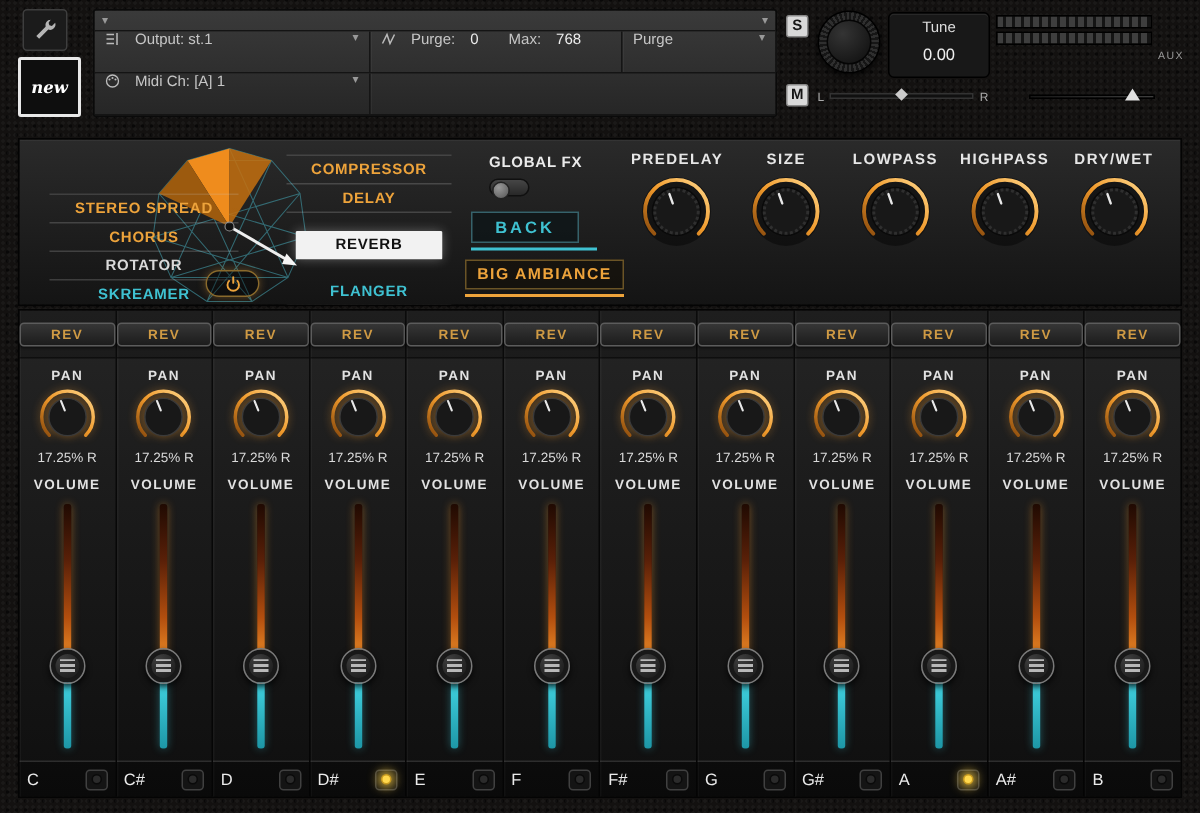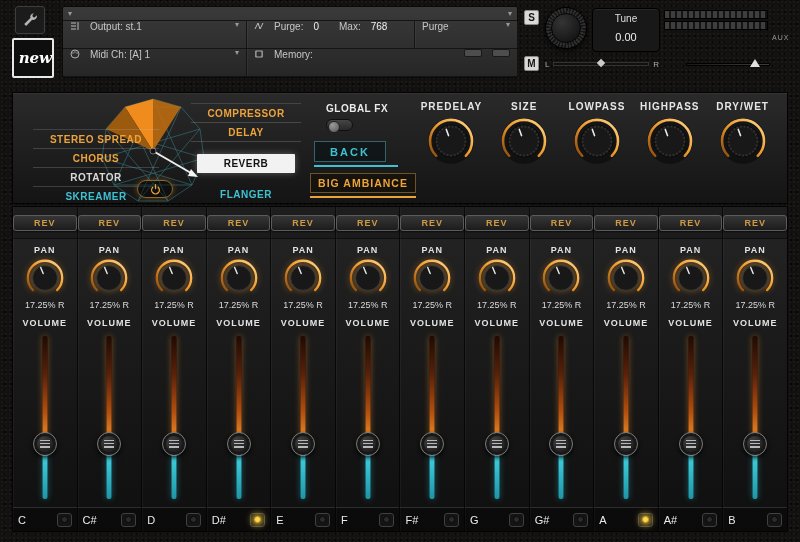--- a/index.html
+++ b/index.html
@@ -16,22 +16,22 @@
     color: #ccc;
   }
 
   
   .kheader { position: absolute; left: 0; top: 0; width: 800px; height: 90px; }
   .tool-box { position: absolute; left: 15px; top: 6px; width: 30px; height: 28px;
     background: #1b1b1b; border: 1px solid #3e3e3e; border-radius: 3px;
     display: flex; align-items: center; justify-content: center; }
   .logo-box { position: absolute; left: 12px; top: 38px; width: 42px; height: 40px;
     background: #0e0e0e; border: 2px solid #e8e8e8; border-radius: 2px;
-    display: flex; align-items: center; justify-content: flex-end;
-    color: #fff; font-style: italic; font-weight: bold; font-size: 15px;
+    display: flex; align-items: center; justify-content: center;
+    color: #fff; font-style: italic; font-weight: bold; font-size: 11px;
     font-family: "DejaVu Serif", serif; }
 
   .hpanel { position: absolute; left: 62px; top: 6px; width: 456px; height: 72px;
     background: linear-gradient(#3a3a3a, #262626); border: 1px solid #0a0a0a; border-radius: 2px; }
   .hstrip { height: 14px; border-bottom: 1px solid #141414; display: flex;
     justify-content: space-between; align-items: center; padding: 0 5px; }
   .hrow { height: 28px; display: flex; align-items: stretch; border-bottom: 1px solid #141414;
     font-size: 10px; color: #c6c6c6; }
   .hcell { display: flex; align-items: flex-start; gap: 10px; padding: 0 7px;
     border-right: 1px solid #151515; box-shadow: 1px 0 0 rgba(255,255,255,0.04); white-space: nowrap; }
@@ -227,30 +227,20 @@
       <div class="hcell c-midi">
         <svg width="10" height="10" viewBox="0 0 10 10">
           <circle cx="5" cy="5" r="4" fill="none" stroke="#bbb" stroke-width="0.9"></circle>
           <circle cx="3" cy="4" r="0.7" fill="#bbb"></circle>
             <circle cx="5" cy="3" r="0.7" fill="#bbb"></circle>
             <circle cx="7" cy="4" r="0.7" fill="#bbb"></circle>
         </svg>
         <span>Midi Ch: [A] 1</span>
         <span class="chev right">▾</span>
       </div>
-      <div class="hcell c-memory">
-        <svg width="10" height="10" viewBox="0 0 10 10">
-          <rect x="2" y="2" width="6" height="6" fill="none" stroke="#bbb" stroke-width="0.9"></rect>
-          <path d="M1 3h1M1 5h1M1 7h1M8 3h1M8 5h1M8 7h1" stroke="#bbb" stroke-width="0.9"></path>
-        </svg>
-        <span>Memory:</span>
-        <span class="spacer"></span>
-        <span class="mem-pill"></span>
-        <span class="mem-pill"></span>
-      </div>
     </div>
   </div>
 
   <button class="sbtn s">S</button>
   <button class="sbtn m">M</button>
 
   <div class="bigknob"></div>
 
   <div class="tunebox">
     <div class="tlabel">Tune</div>

